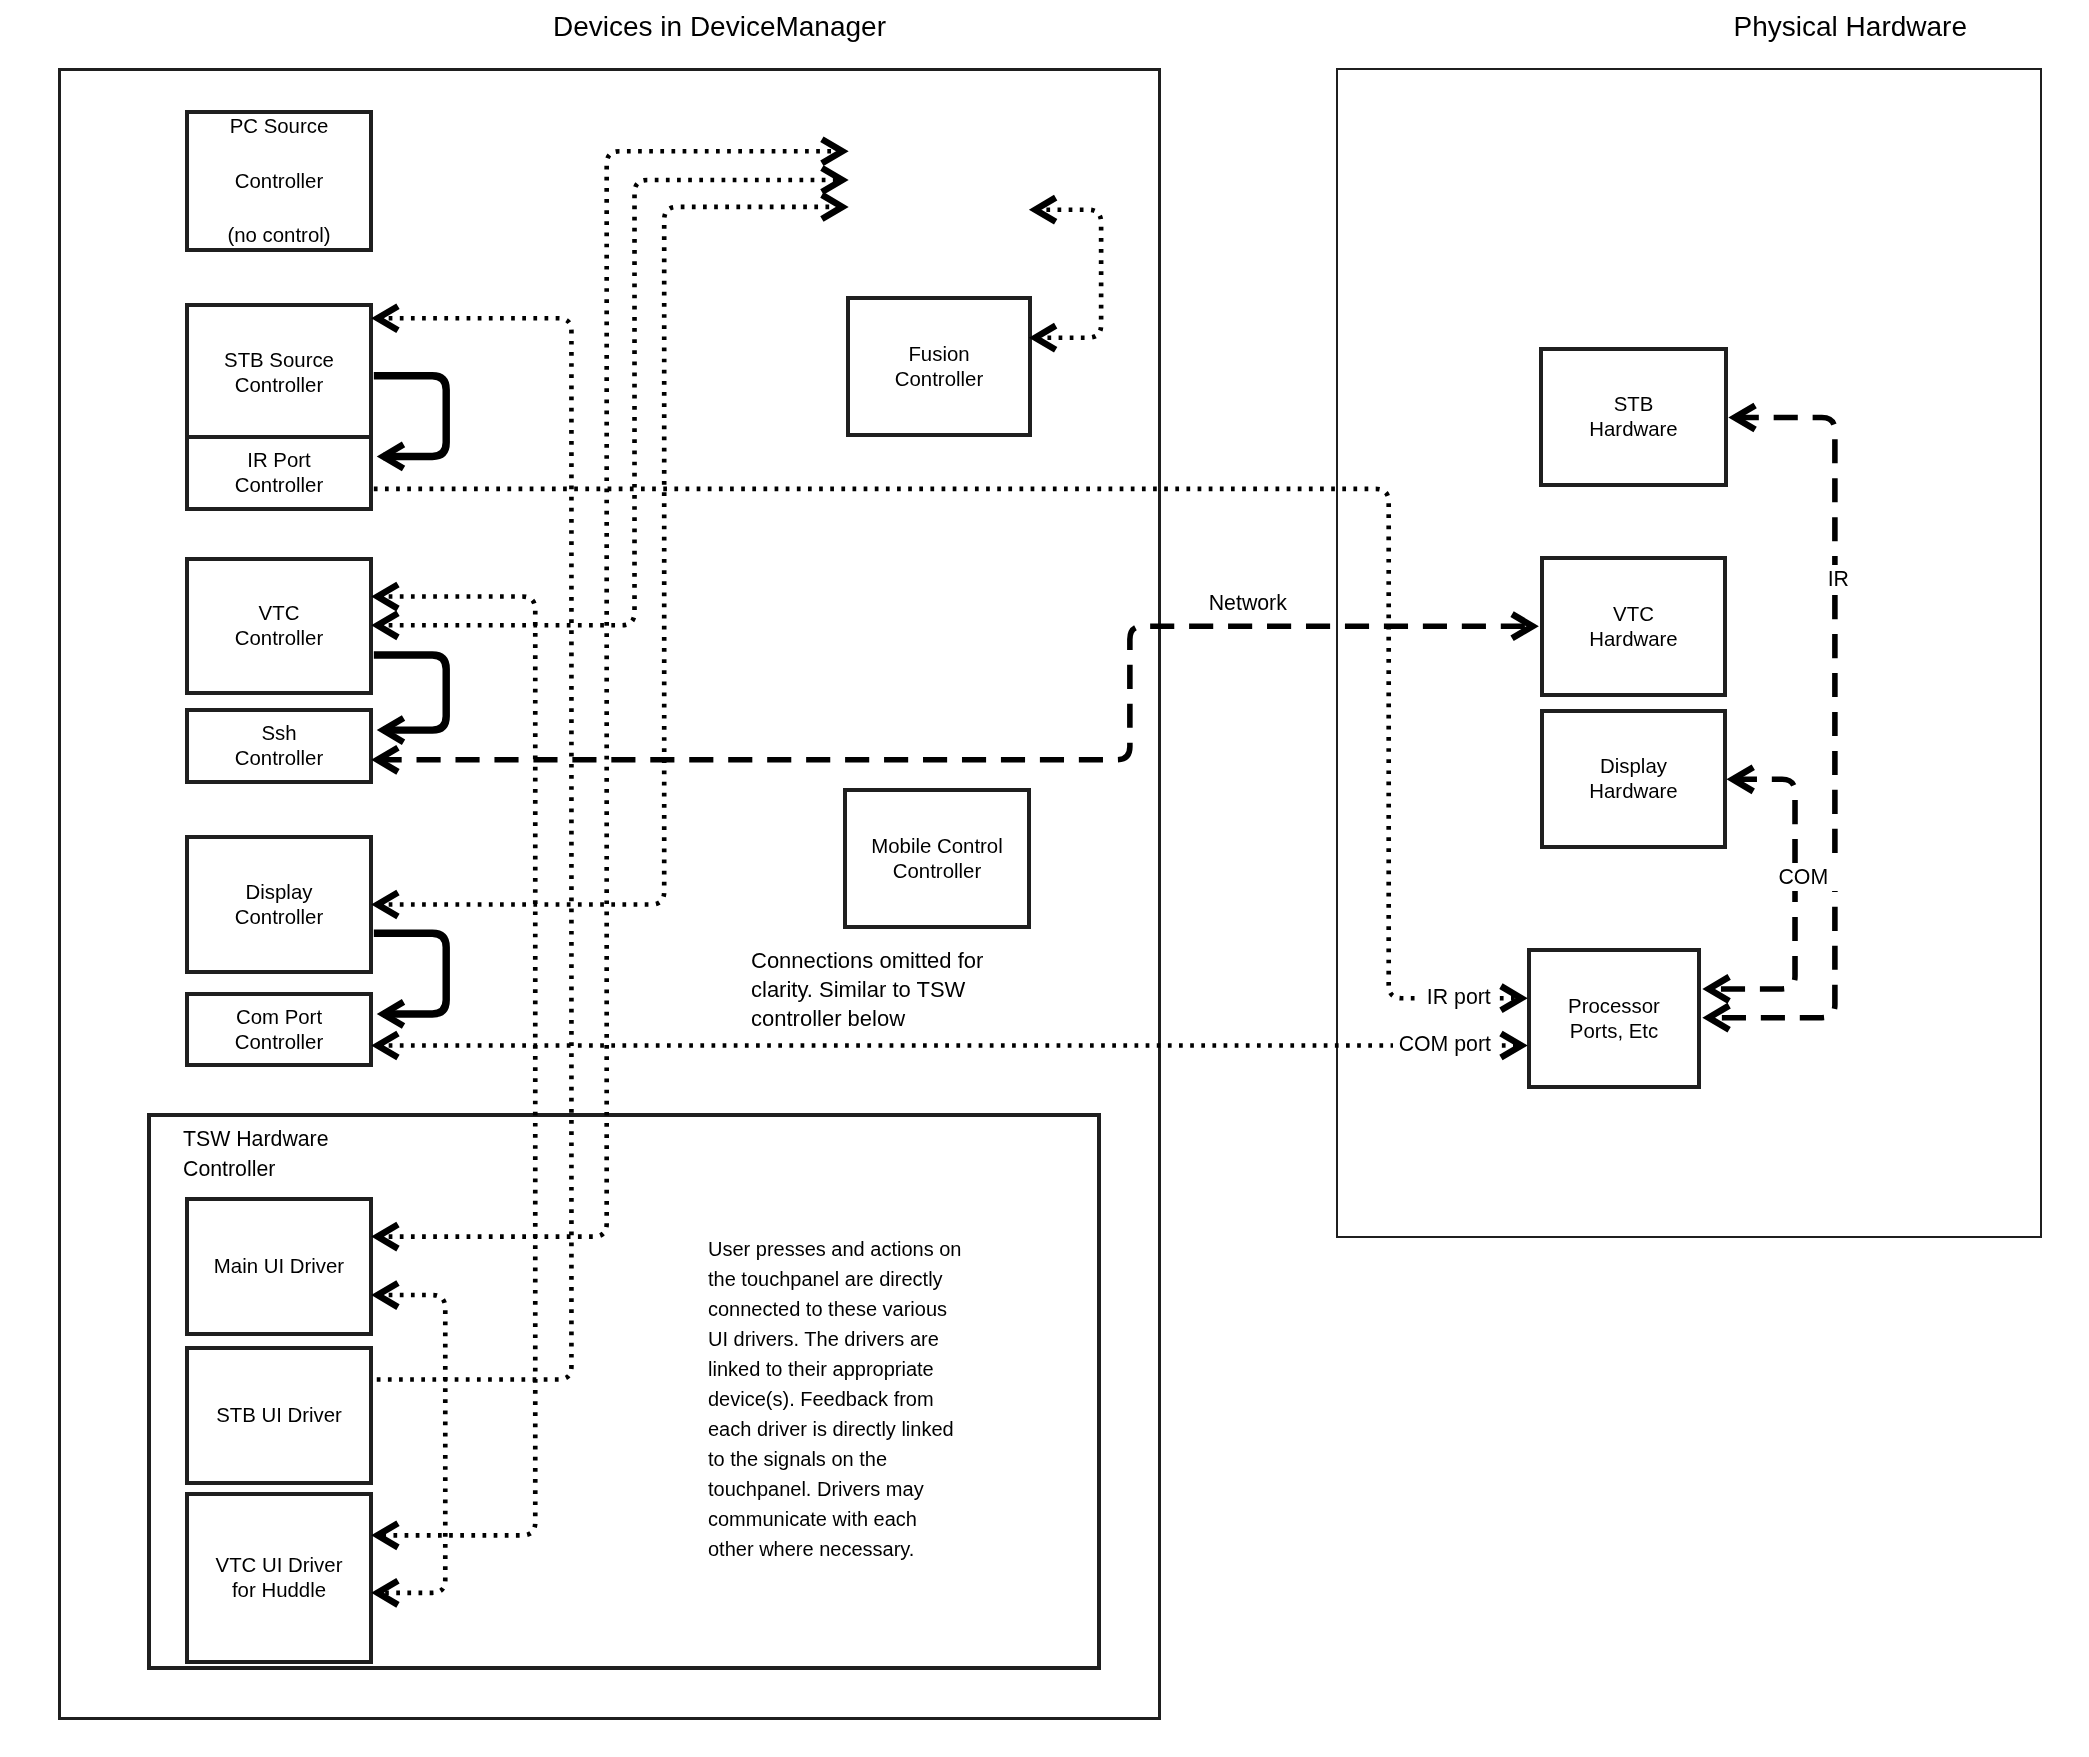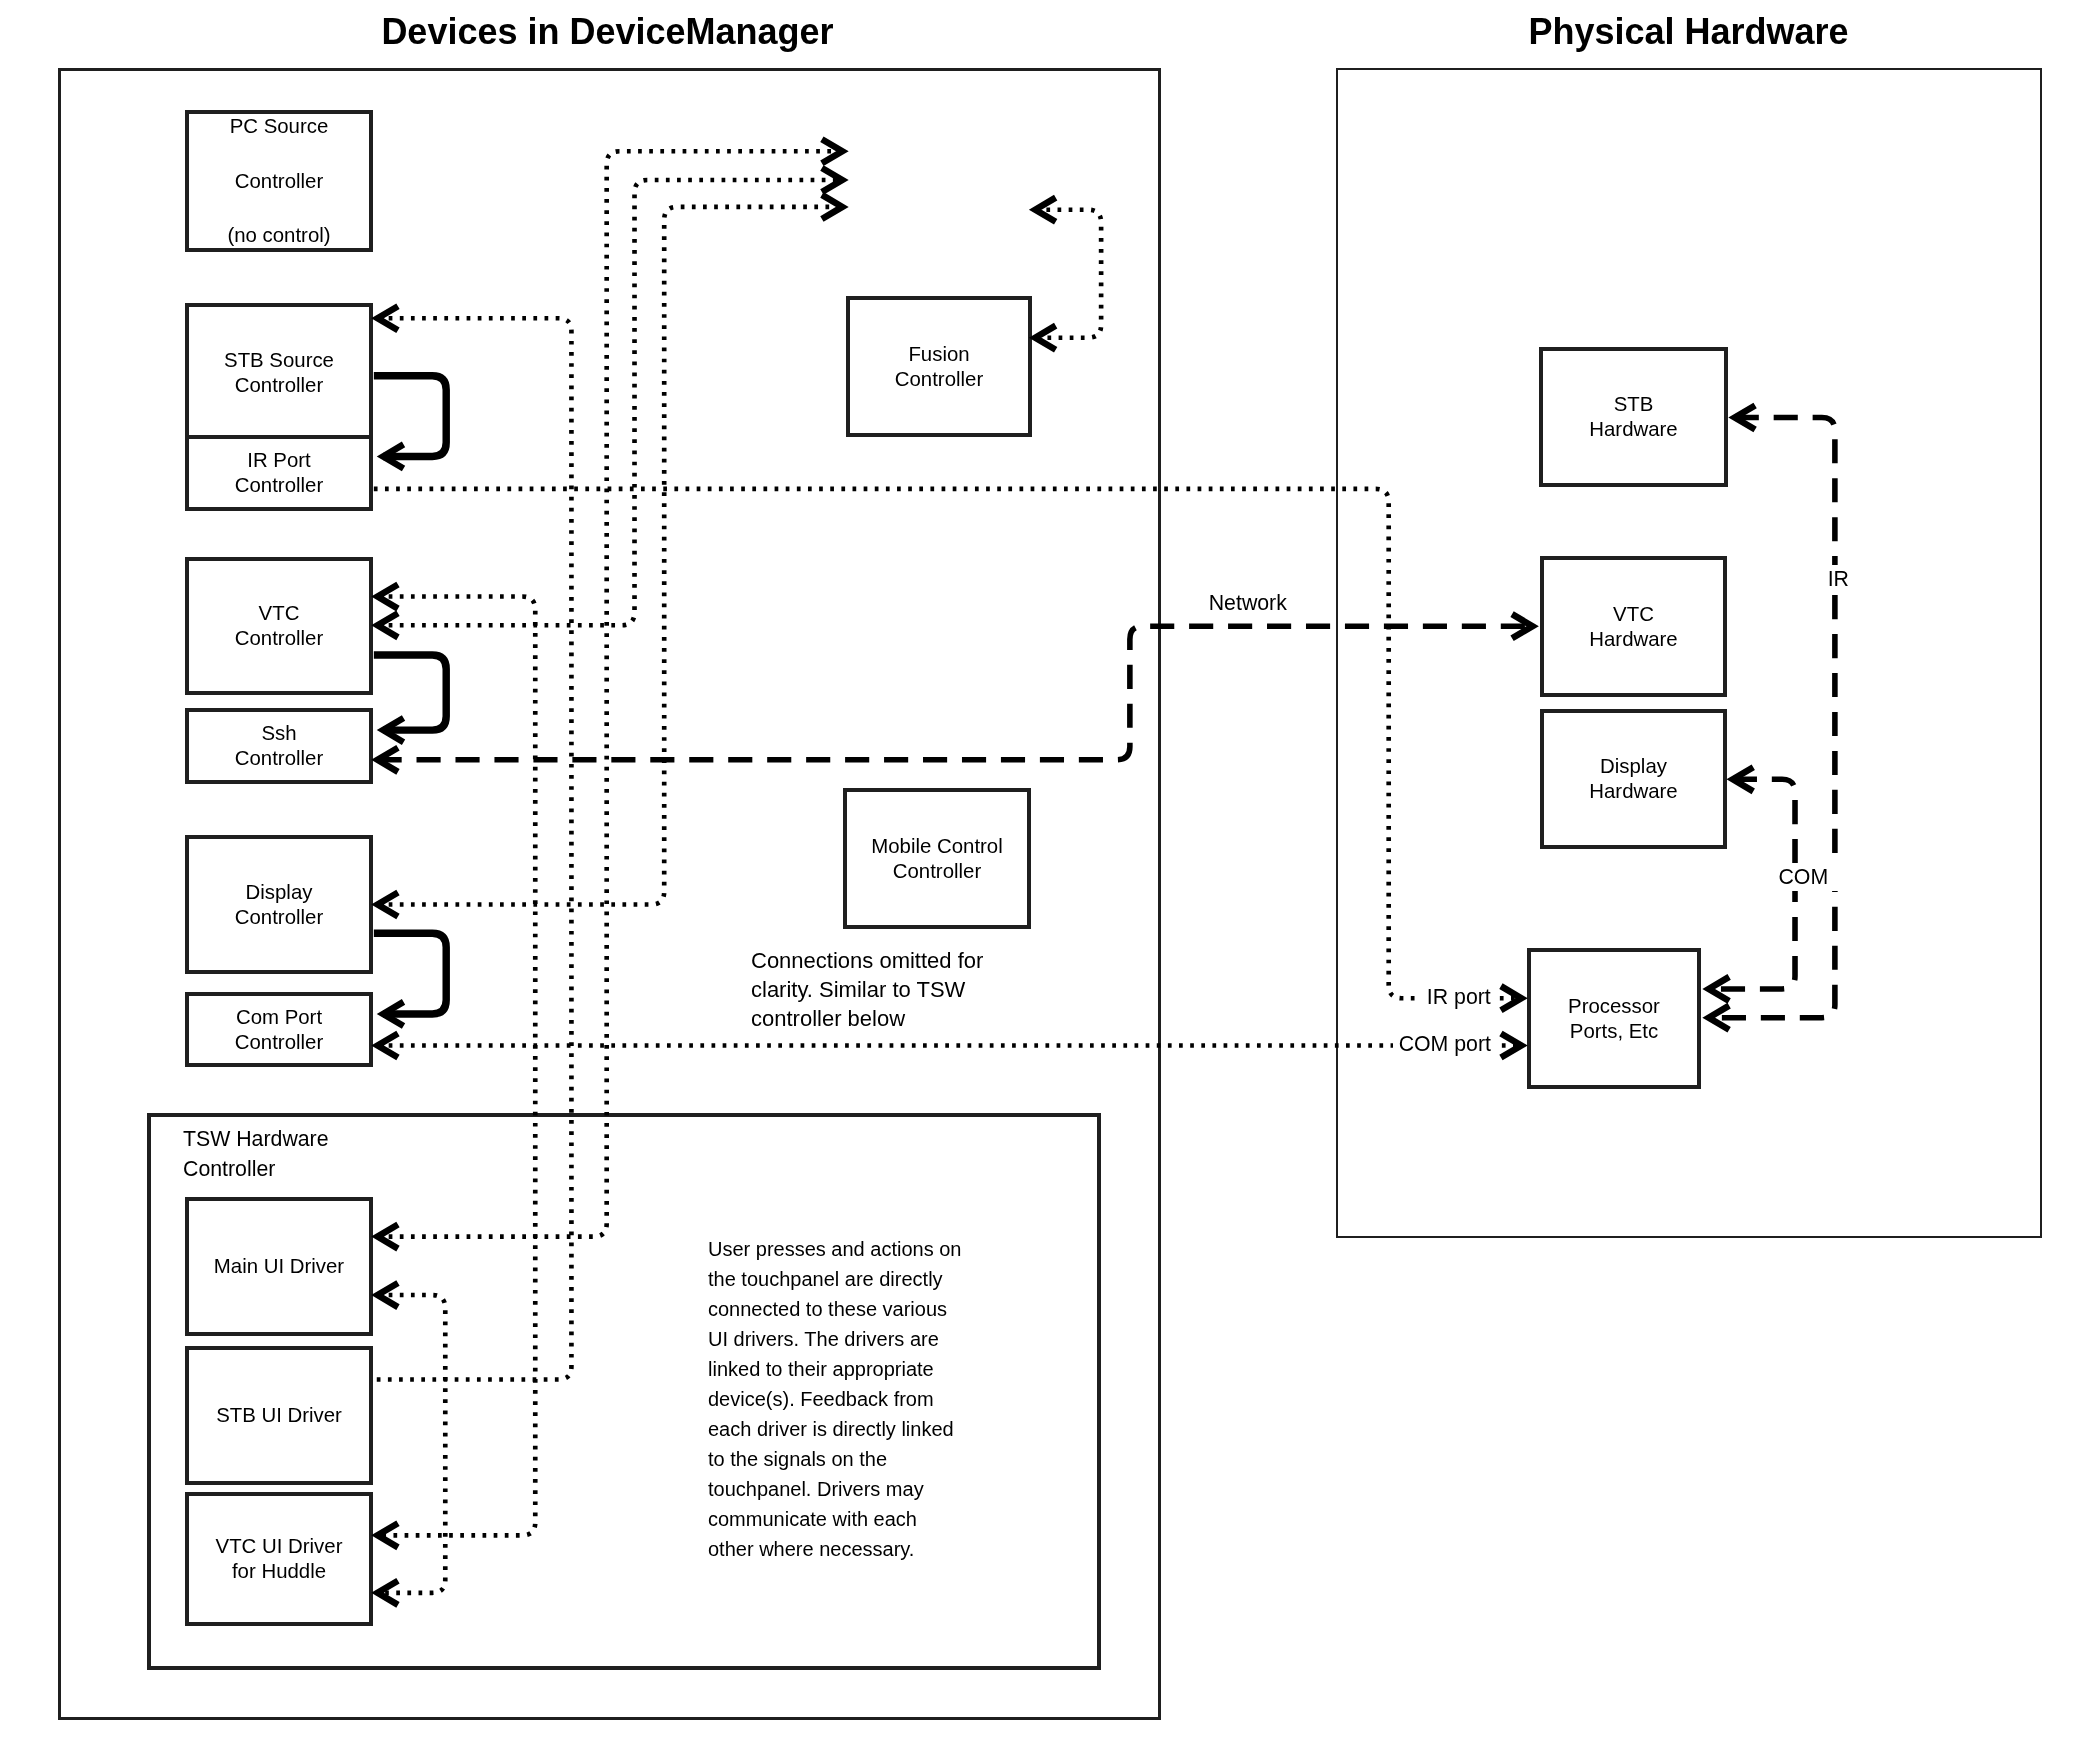--- a/index.html
+++ b/index.html
@@ -2,22 +2,22 @@
 <html style="font-size:15px"><head>
 <meta charset="utf-8">
 <style>
   html,body{margin:0;padding:0;background:#ffffff;}
   #canvas{position:relative;width:2090px;height:1758px;background:#ffffff;
           font-family:"Liberation Sans", sans-serif;color:#000;overflow:hidden;}
   .container{position:absolute;background:transparent;box-sizing:border-box;z-index:1;}
   .box{position:absolute;background:#ffffff;border:4.6px solid #1f1f1f;box-sizing:border-box;
        display:flex;flex-direction:column;align-items:center;justify-content:center;
        font-size:20.4px;line-height:25px;text-align:center;z-index:2;}
-  .diagram-title{position:absolute;width:557px;text-align:center;font-size:36px;
-       font-weight:bold;z-index:2;}
+  .diagram-title{position:absolute;width:557px;text-align:right;font-size:28px;
+       font-weight:normal;z-index:2;}
   .edges{position:absolute;left:0;top:0;z-index:5;pointer-events:none;}
   .edge-label{position:absolute;background:#ffffff;font-size:21.3px;line-height:28px;
        text-align:center;z-index:6;padding:0 2.8px;}
   .note{position:absolute;white-space:pre-line;z-index:2;}
   #tsw-label{left:183px;top:1124px;font-size:21.3px;line-height:30px;}
   #mobile-note{left:751px;top:946px;width:371px;text-align:left;font-size:22px;line-height:29px;}
   #tsw-note{left:708px;top:1234px;width:408px;font-size:20px;line-height:30px;}
 </style>
 </head>
 <body>
@@ -74,21 +74,21 @@
   <div class="note" id="mobile-note">Connections omitted for
 clarity. Similar to TSW
 controller below</div>
 
   <div class="box" style="left:185px;top:1197px;width:188px;height:139px;">
     <span>Main UI Driver</span>
   </div>
   <div class="box" style="left:185px;top:1346px;width:188px;height:139px;">
     <span>STB UI Driver</span>
   </div>
-  <div class="box" style="left:185px;top:1492px;width:188px;height:134px;">
+  <div class="box" style="left:185px;top:1492px;width:188px;height:172px;">
     <span>VTC UI Driver</span>
     <span>for Huddle</span>
   </div>
   <div class="note" id="tsw-note">User presses and actions on
 the touchpanel are directly
 connected to these various
 UI drivers.  The drivers are
 linked to their appropriate
 device(s). Feedback from
 each driver is directly linked

